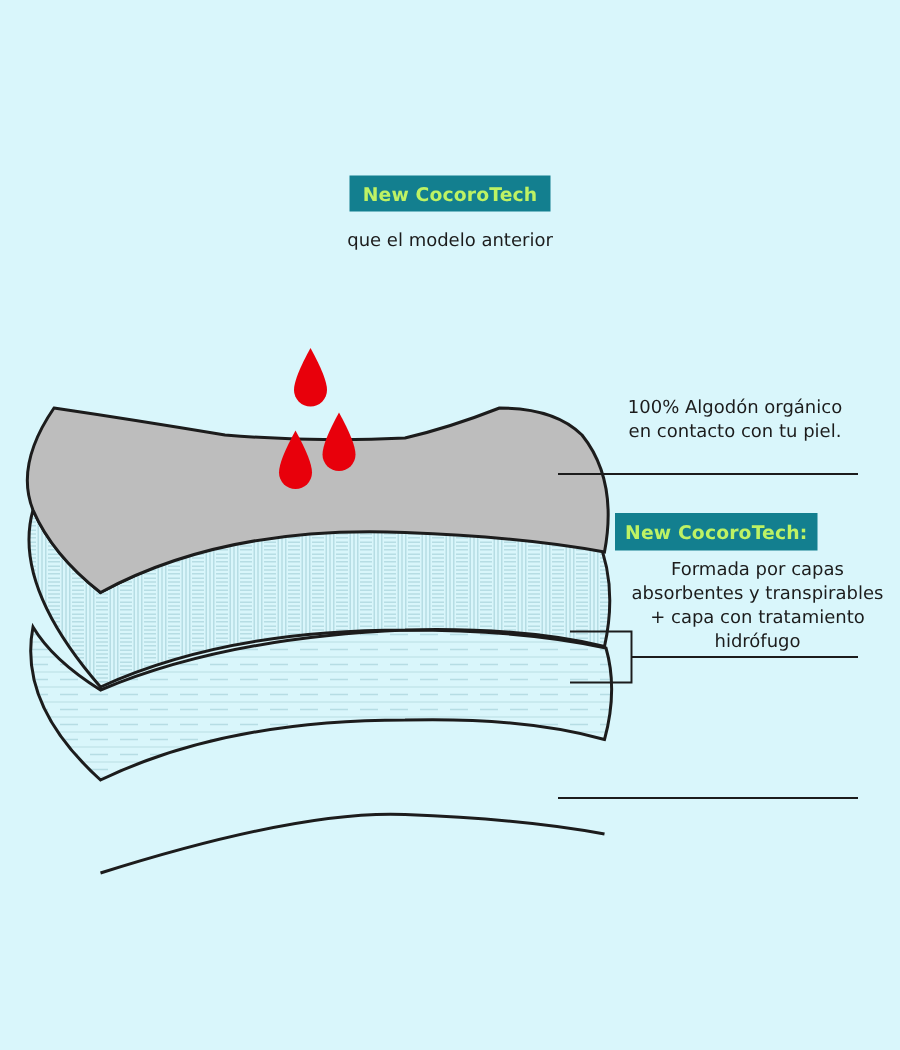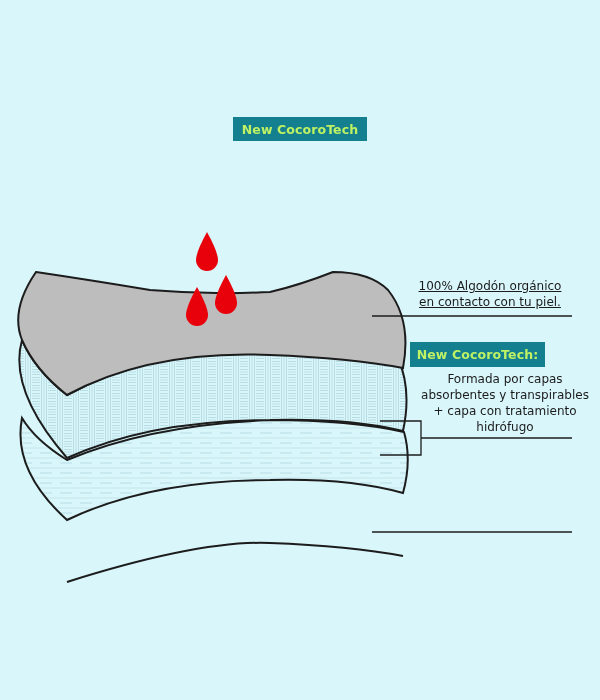--- a/index.html
+++ b/index.html
@@ -76,23 +76,24 @@
   <g stroke="#1c1c1c" stroke-width="1.3" fill="none">
     <line x1="372" y1="316" x2="572" y2="316"></line>
     <polyline points="380,421 421,421 421,455 380,455"></polyline>
     <line x1="421" y1="438" x2="572" y2="438"></line>
     <line x1="372" y1="532" x2="572" y2="532"></line>
   </g>
 </svg>
 
 <div class="badge" style="left:233px; top:117px; width:134px; height:24px;">New CocoroTech</div>
 <div class="txt" style="left:190px; top:152px; width:220px;">
+  <span>que el modelo anterior</span>
 </div>
 
-<div class="txt" style="left:405px; top:278px; width:170px;text-decoration:underline;">
+<div class="txt" style="left:405px; top:263px; width:170px;">
   <span>100% Algodón orgánico</span>
   <span>en contacto con tu piel.</span>
 </div>
 
 <div class="badge" style="left:410px; top:342px; width:135px; height:25px;">New CocoroTech:</div>
 <div class="txt" style="left:405px; top:371px; width:200px;">
   <span>Formada por capas</span>
   <span>absorbentes y transpirables</span>
   <span>+ capa con tratamiento</span>
   <span>hidrófugo</span>

